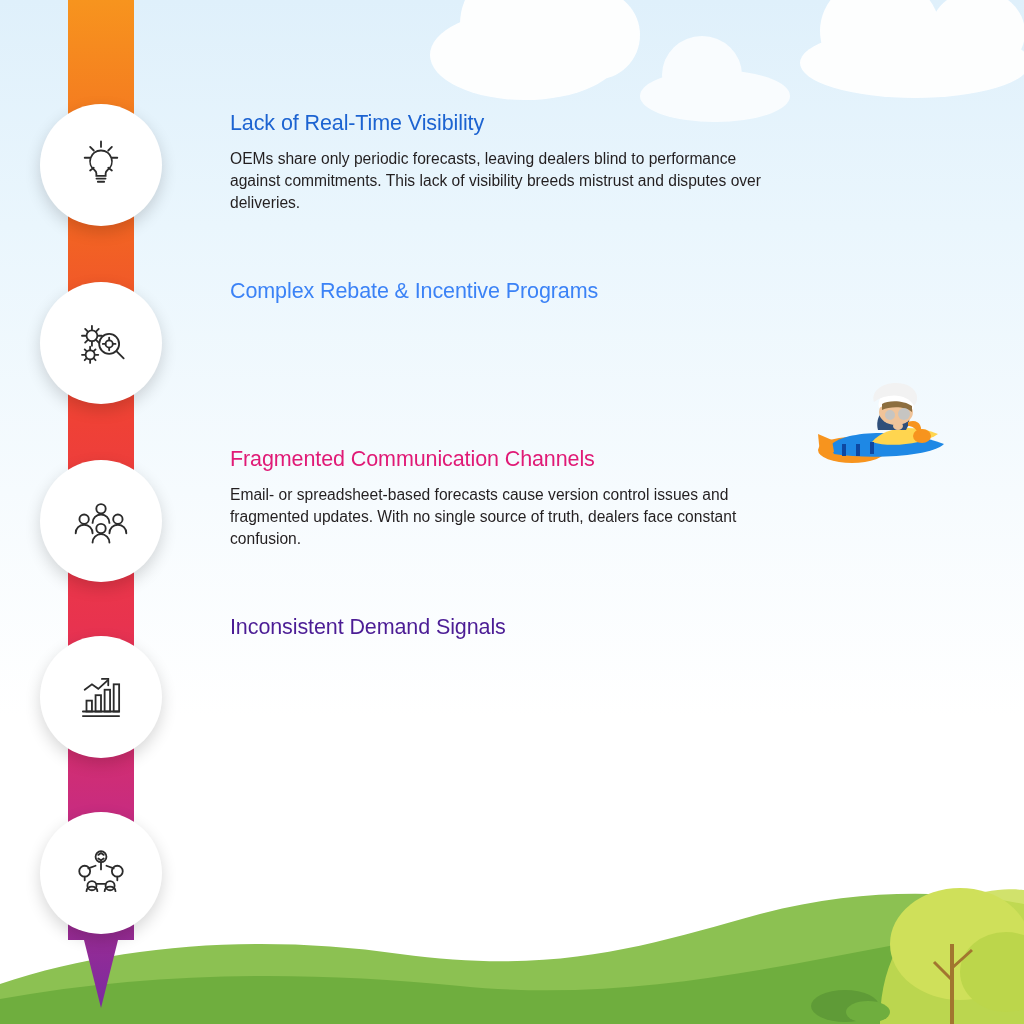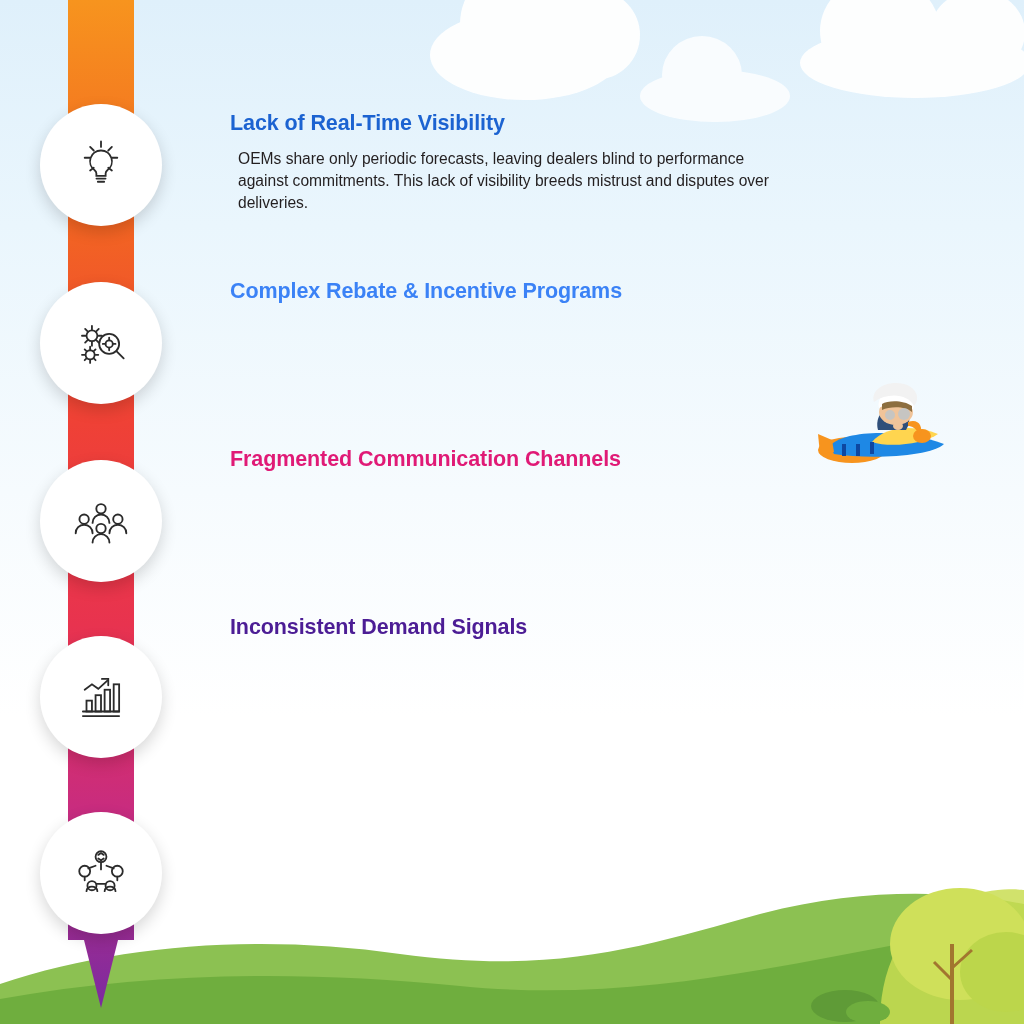--- a/index.html
+++ b/index.html
@@ -72,30 +72,30 @@
   .icon-node svg { display:block; }
 
   
   .item {
     position: absolute;
     left: 230px;
     width: 560px;
   }
   .item-title {
     font-size: 21.5px;
-    font-weight: bold;
+    font-weight: normal;
     letter-spacing: -0.1px;
     margin: 0 0 12px 0;
     line-height: 1.1;
   }
   .item-body {
     font-size: 15.6px;
     line-height: 1.42;
     color: #231f20;
-    margin: 8px;
+    margin: 0;
     max-width: 548px;
   }
 
   
   .mascot {
     position: absolute;
     left: 812px;
     top: 372px;
     width: 160px;
     height: 120px;
@@ -222,20 +222,21 @@
     <h2 class="item-title" style="color:#1c63d1">Lack of Real-Time Visibility</h2>
     <p class="item-body">OEMs share only periodic forecasts, leaving dealers blind to performance against commitments. This lack of visibility breeds mistrust and disputes over deliveries.</p>
   </div>
 
   <div class="item" style="top:280px">
     <h2 class="item-title" style="color:#3b82f6">Complex Rebate &amp; Incentive Programs</h2>
   </div>
 
   <div class="item" style="top:448px">
     <h2 class="item-title" style="color:#e01a76">Fragmented Communication Channels</h2>
+    <p class="item-body">Email- or spreadsheet-based forecasts cause version control issues and fragmented updates. With no single source of truth, dealers face constant confusion.</p>
   </div>
 
   <div class="item" style="top:616px">
     <h2 class="item-title" style="color:#4c1d95">Inconsistent Demand Signals</h2>
   </div>
 
 
 </div>
 
 </body></html>

